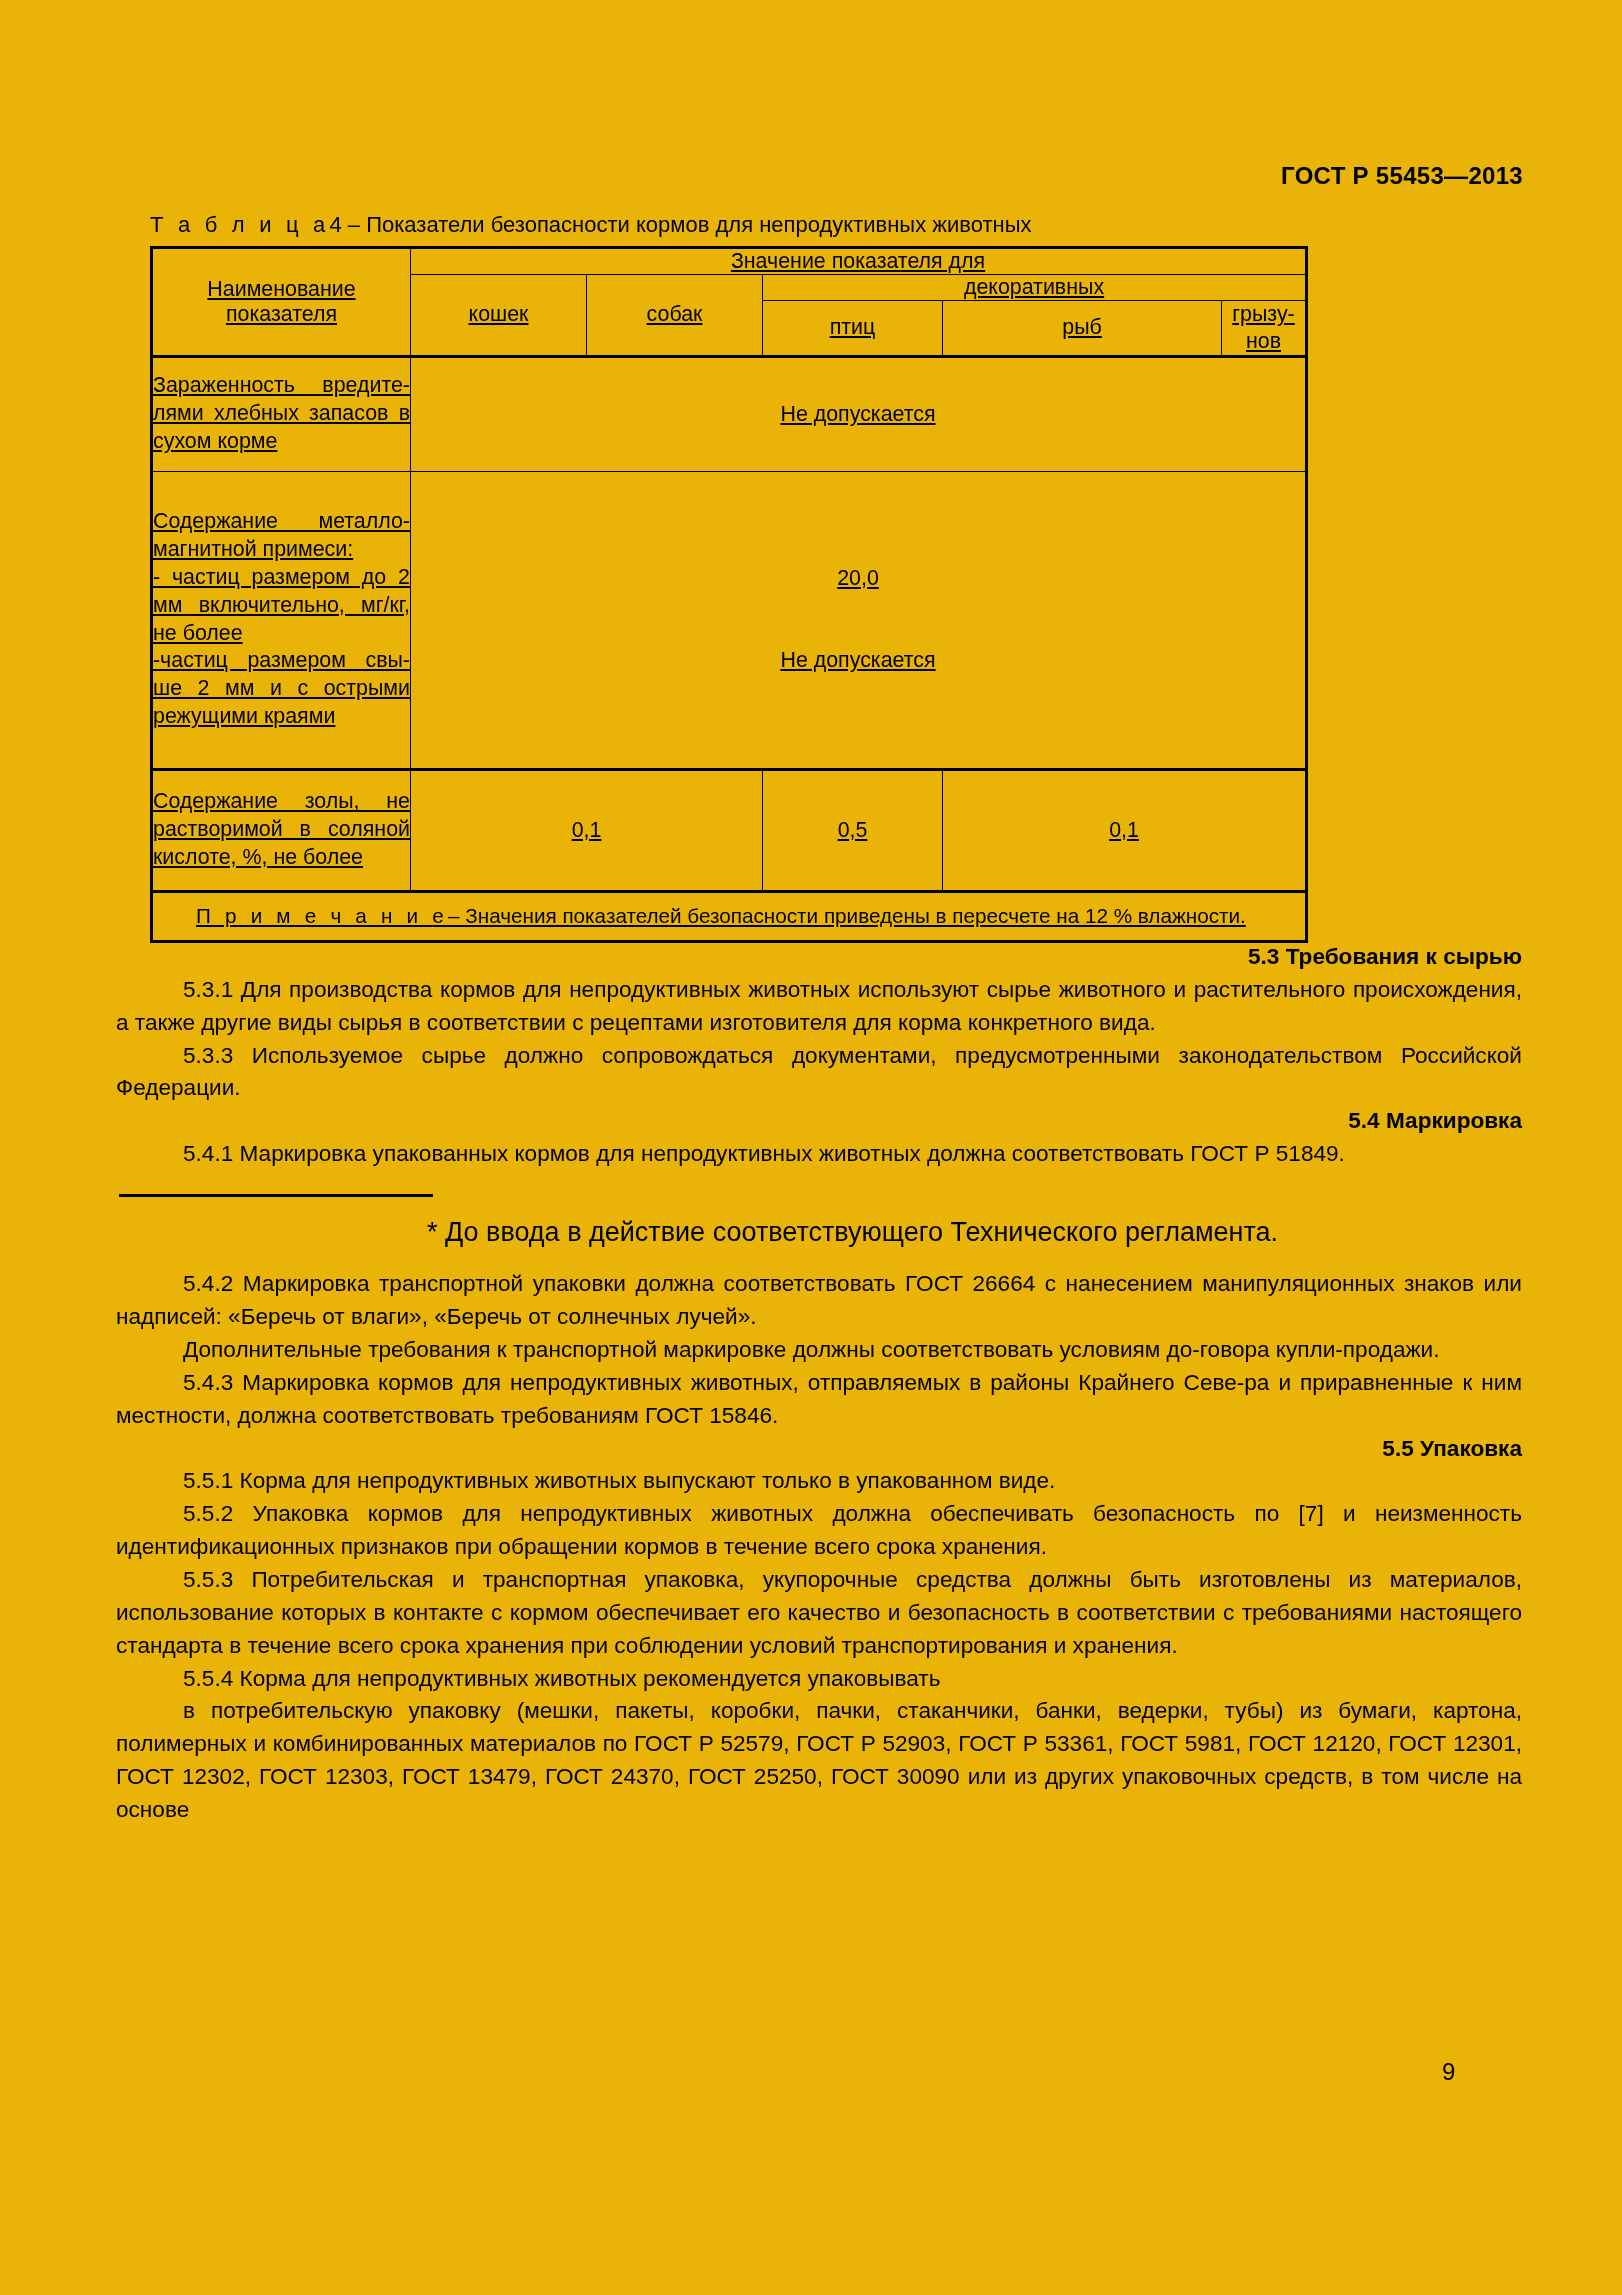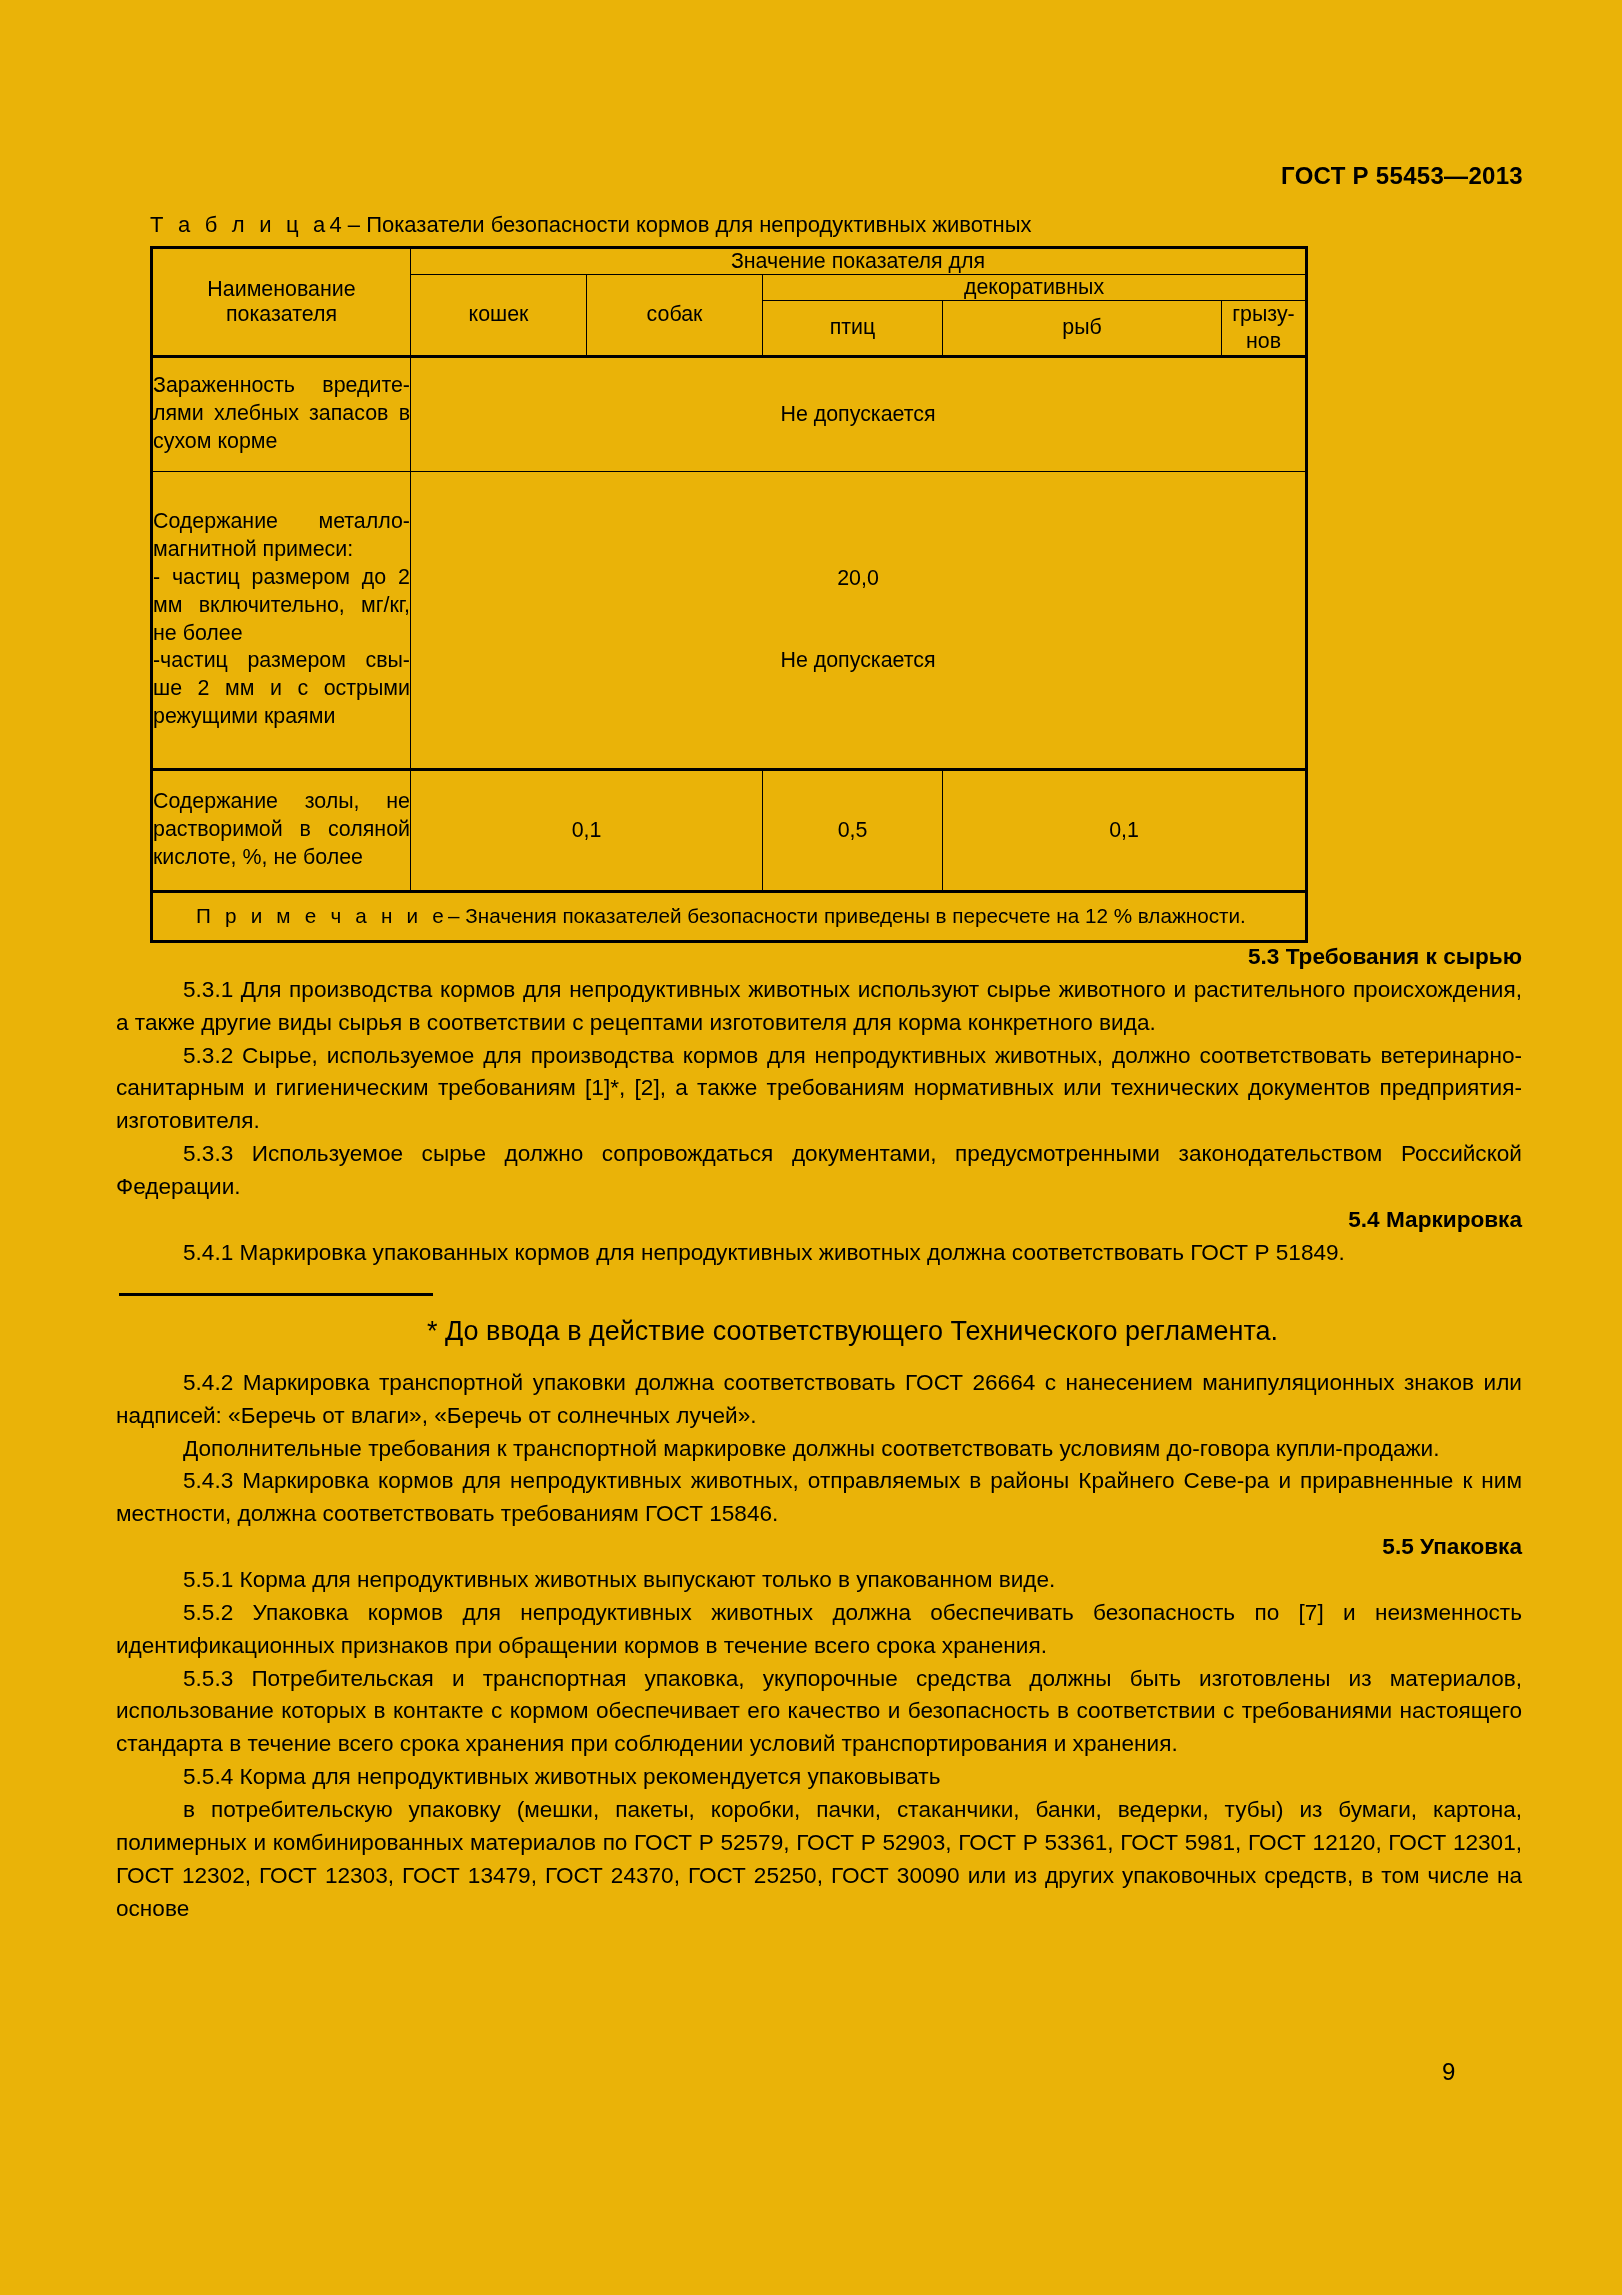--- a/index.html
+++ b/index.html
@@ -55,20 +55,21 @@
     border-collapse: collapse;
     width: 100%;
     table-layout: fixed;
     font-size: 21.4px;
   }
   table.gost td, table.gost th {
     border: 1.5px solid #000000;
     padding: 0;
     font-weight: normal;
     vertical-align: middle;
+    text-decoration: underline;
   }
   .outer-top    { border-top-width: 3.1px !important; }
   .outer-bottom { border-bottom-width: 3.1px !important; }
   .outer-left   { border-left-width: 3.1px !important; }
   .outer-right  { border-right-width: 3.1px !important; }
 
   .hcell {
     text-align: center;
     padding: 6.1px 4.6px;
   }
@@ -214,21 +215,20 @@
           </td>
         </tr>
       </tbody>
     </table>
   </div>
 
   <div class="content">
 
     <p class="head">5.3 Требования к сырью</p>
     <p class="para">5.3.1 Для производства кормов для непродуктивных животных используют сырье животного и растительного происхождения, а также другие виды сырья в соответствии с рецептами изготовителя для корма конкретного вида.</p>
-    <p class="para">5.3.2 Сырье, используемое для производства кормов для непродуктивных животных, должно соответствовать ветеринарно-санитарным и гигиеническим требованиям [1]*, [2], а также требованиям нормативных или технических документов предприятия-изготовителя.</p>
     <p class="para">5.3.3 Используемое сырье должно сопровождаться документами, предусмотренными законодательством Российской Федерации.</p>
     <p class="head">5.4 Маркировка</p>
     <p class="para">5.4.1 Маркировка упакованных кормов для непродуктивных животных должна соответствовать ГОСТ Р 51849.</p>
 
     <div class="fn-rule"></div>
     <p class="footnote">* До ввода в действие соответствующего Технического регламента.</p>
 
     <p class="para gap-before">5.4.2 Маркировка транспортной упаковки  должна соответствовать ГОСТ 26664 с нанесением манипуляционных знаков или надписей: «Беречь от влаги», «Беречь от солнечных лучей».</p>
     <p class="para">Дополнительные требования к транспортной маркировке должны соответствовать условиям до-говора купли-продажи.</p>
     <p class="para">5.4.3 Маркировка кормов для непродуктивных животных, отправляемых в районы Крайнего Севе-ра и приравненные к ним местности, должна соответствовать требованиям ГОСТ 15846.</p>

